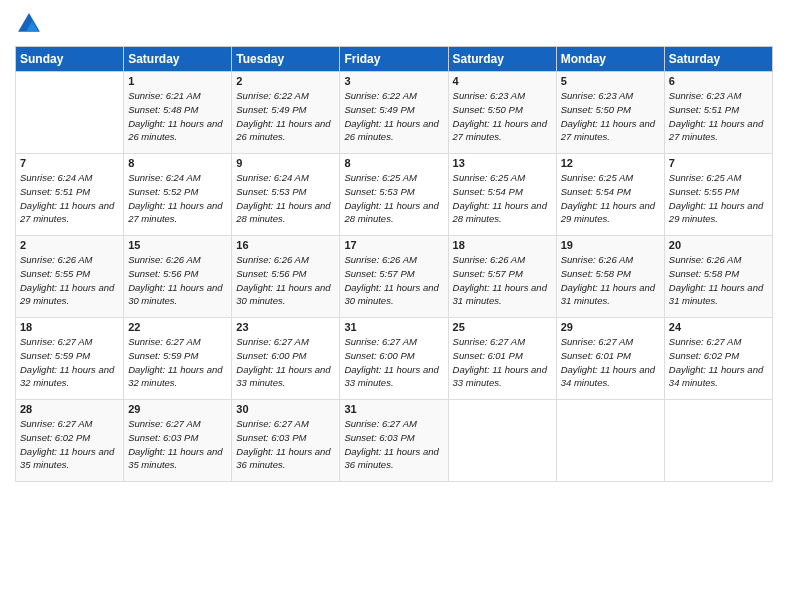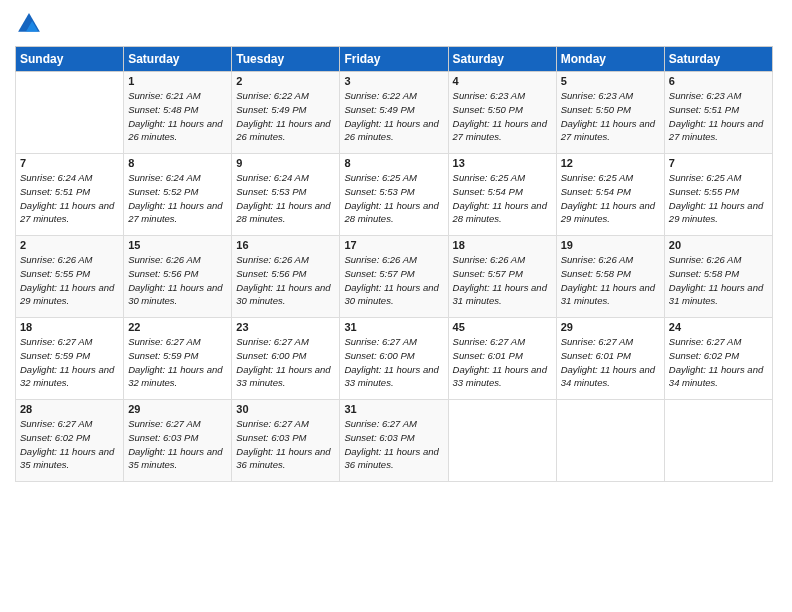--- a/index.html
+++ b/index.html
@@ -223,21 +223,21 @@
           </td>
           <td>
             <span class="day-num">23</span>
             <div class="day-info">Sunrise: 6:27 AM<br>Sunset: 6:00 PM<br>Daylight: 11 hours and 33 minutes.</div>
           </td>
           <td>
             <span class="day-num">31</span>
             <div class="day-info">Sunrise: 6:27 AM<br>Sunset: 6:00 PM<br>Daylight: 11 hours and 33 minutes.</div>
           </td>
           <td>
-            <span class="day-num">45</span>
+            <span class="day-num">25</span>
             <div class="day-info">Sunrise: 6:27 AM<br>Sunset: 6:01 PM<br>Daylight: 11 hours and 33 minutes.</div>
           </td>
           <td>
             <span class="day-num">29</span>
             <div class="day-info">Sunrise: 6:27 AM<br>Sunset: 6:01 PM<br>Daylight: 11 hours and 34 minutes.</div>
           </td>
           <td>
             <span class="day-num">24</span>
             <div class="day-info">Sunrise: 6:27 AM<br>Sunset: 6:02 PM<br>Daylight: 11 hours and 34 minutes.</div>
           </td>

